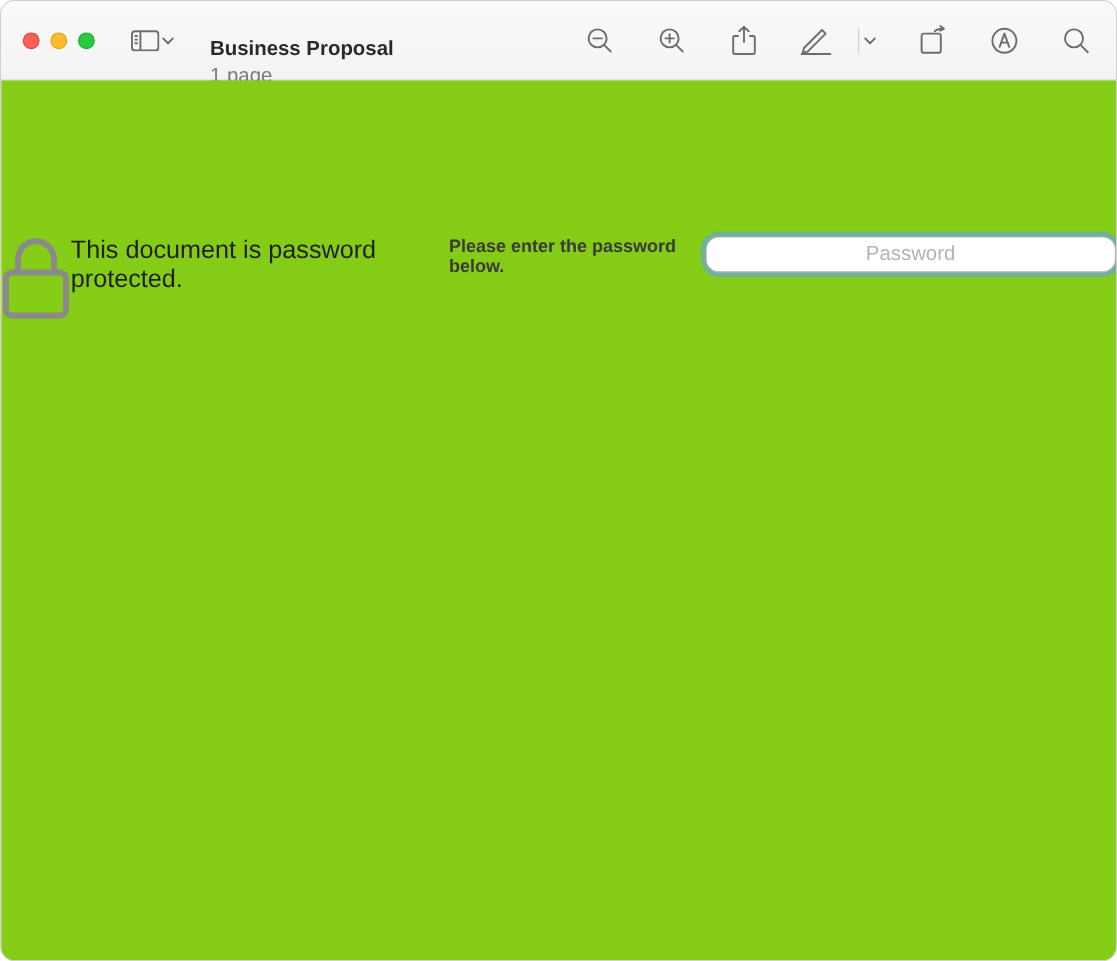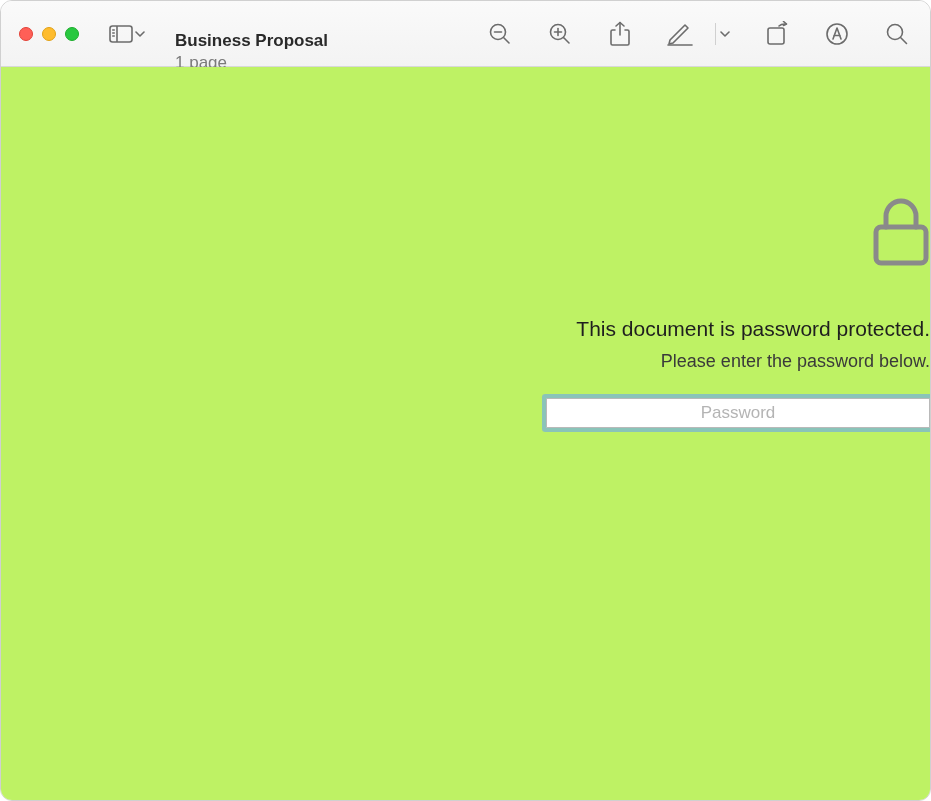--- a/index.html
+++ b/index.html
@@ -102,55 +102,55 @@
       width: 14px;
       color: #6c6c6c;
       display: flex;
       align-items: center;
       justify-content: center;
       margin-left: -18px;
     }
 
     .content {
       flex: 1;
-      background: #bef264;
-      display: flex;
-      flex-direction: column;
-      align-items: flex-end;
+      background: #84cc16;
+      display: flex;
+      flex-direction: row;
+      align-items: flex-start;
       padding-top: 130px;
     }
 
     .lock-icon {
       color: #8a8a8a;
       margin-bottom: 50px;
     }
 
     .heading {
       font-size: 21px;
       color: #1f1f1f;
       font-weight: 400;
       margin-bottom: 10px;
     }
     .subheading {
-      font-size: 18px;
+      font-size: 15px;
       color: #3a3a3a;
-      font-weight: 400;
+      font-weight: 700;
       margin-bottom: 26px;
     }
 
     .password-input {
       width: 384px;
       height: 30px;
       font-size: 17px;
       text-align: center;
       background: #ffffff;
       border: 1px solid #b9b9b9;
       outline: none;
       box-shadow: 0 0 0 4px rgba(94, 158, 255, 0.55);
-      border-radius: 1px;
+      border-radius: 11px;
       color: #333;
       font-family: inherit;
     }
     .password-input::placeholder {
       color: #b4b4b4;
     }
 
     svg { display: block; }
   </style>
 </head>

